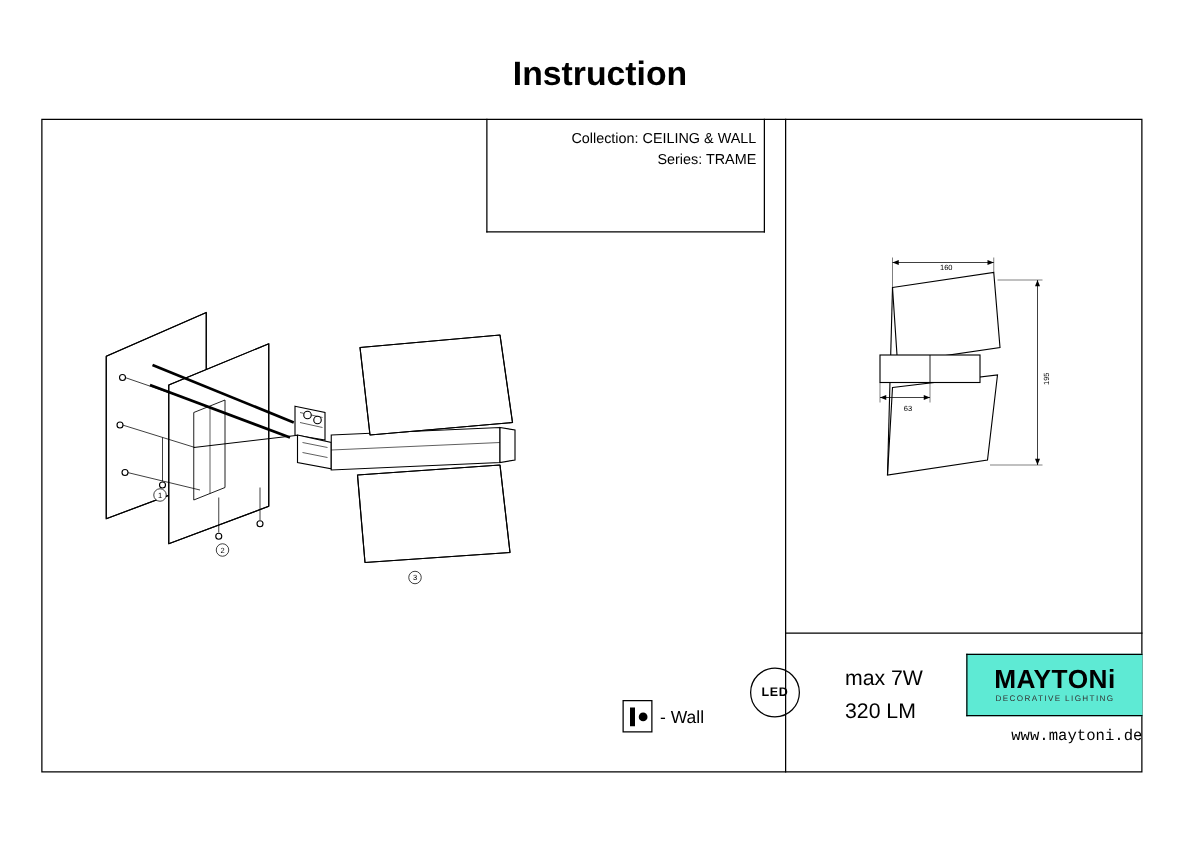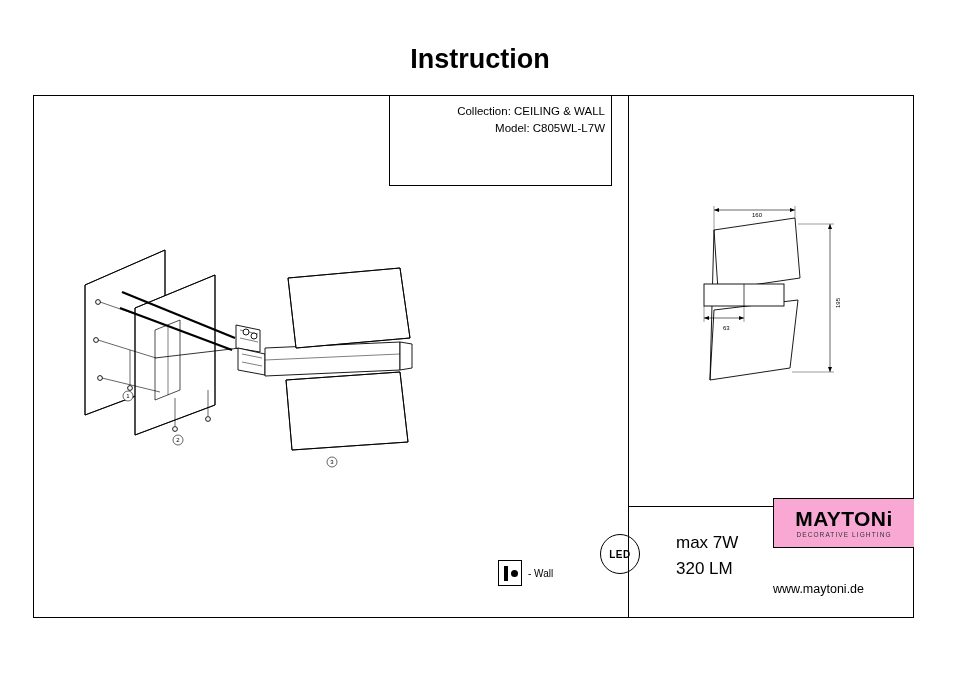--- a/index.html
+++ b/index.html
@@ -105,21 +105,21 @@
   .legend-icon .dot {
     position: absolute;
     left: 12px;
     top: 9px;
     width: 7px;
     height: 7px;
     border-radius: 50%;
     background: #000;
   }
   .legend-label {
-    font-size: 10px;
+    font-size: 14px;
   }
   
   .led-badge {
     position: absolute;
     left: 600px;
     top: 534px;
     width: 38px;
     height: 38px;
     border: 1.5px solid #000;
     border-radius: 50%;
@@ -134,27 +134,27 @@
     position: absolute;
     left: 676px;
     top: 530px;
     width: 90px;
     font-size: 17px;
     line-height: 26px;
   }
   .brand-box {
     position: absolute;
     left: 773px;
-    top: 498px;
+    top: 523px;
     width: 141px;
     height: 50px;
     border: 1px solid #000;
     border-right: none;
     box-sizing: border-box;
-    background: #f9a8d4;
+    background: #5eead4;
     display: flex;
     flex-direction: column;
     align-items: center;
     justify-content: center;
   }
   .brand-name {
     font-size: 21px;
     font-weight: bold;
     letter-spacing: 0.4px;
     line-height: 22px;
@@ -163,22 +163,23 @@
     font-size: 6.5px;
     letter-spacing: 1.1px;
     color: #333;
     margin-top: 1px;
   }
   .website {
     position: absolute;
     left: 773px;
     top: 582px;
     width: 141px;
-    text-align: left;
+    text-align: right;
     font-size: 12.5px;
+    font-family: Liberation Mono, monospace;
   }
   svg.art { position: absolute; }
   .dim-text {
     position: absolute;
     font-size: 6px;
     color: #000;
   }
 </style>
 </head>
 <body>
@@ -186,21 +187,21 @@
 <div class="page">
 
   <div class="title">Instruction</div>
 
   <div class="frame"></div>
   <div class="v-divider"></div>
   <div class="h-divider"></div>
 
   <div class="info-box">
     <div>Collection: CEILING &amp; WALL</div>
-    <div>Model: C805WL-L7W</div>
+    <div>Series: TRAME</div>
   </div>
 
   <svg class="art" x="0" y="0" width="420" height="380" style="left:60px; top:230px;" viewBox="0 0 420 380" fill="none" stroke="#000" stroke-width="0.9">
 
     <polygon points="25,55 105,20 105,155 25,185" fill="#ffffff" stroke="#000"></polygon>
     <line x1="25" y1="55" x2="105" y2="20"></line>
     <line x1="105" y1="20" x2="105" y2="155"></line>
     <line x1="105" y1="155" x2="25" y2="185"></line>
     <line x1="25" y1="185" x2="25" y2="55"></line>
 

